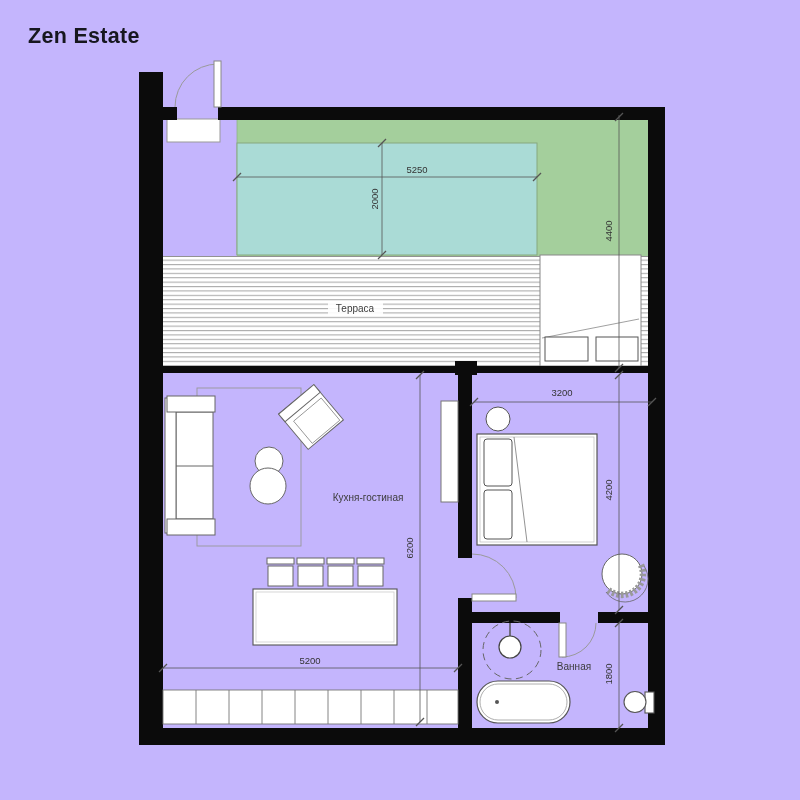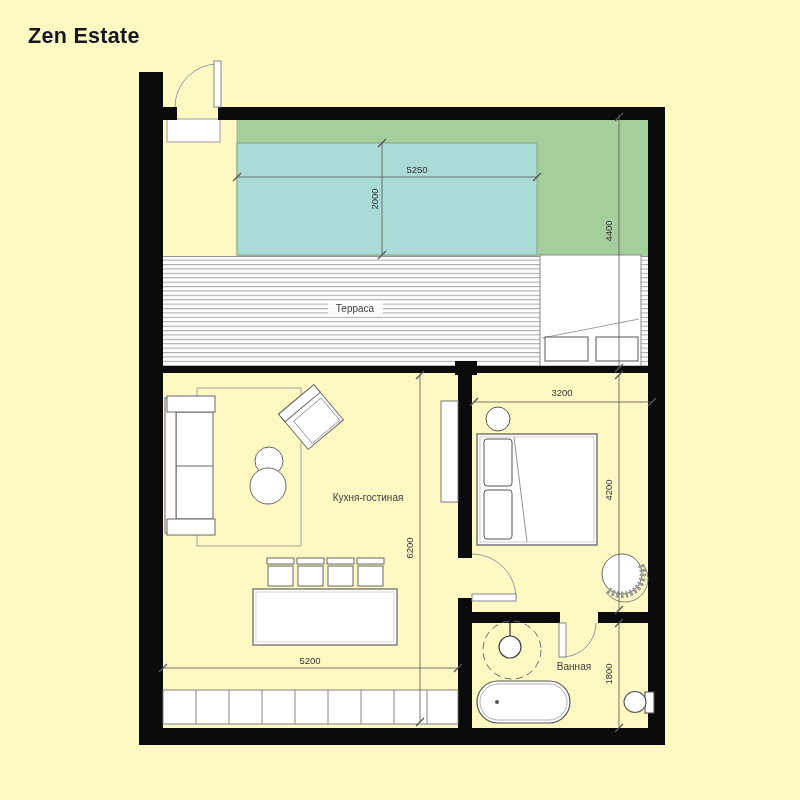--- a/index.html
+++ b/index.html
@@ -1,16 +1,16 @@
 <!DOCTYPE html>
 <html><head>
 <meta charset="utf-8">
 <style>
   html,body{margin:0;padding:0;background:#ffffff;}
-  .page{position:relative;width:800px;height:800px;background:#fef9c3;overflow:hidden;
+  .page{position:relative;width:800px;height:800px;background:#c4b5fd;overflow:hidden;
         font-family:"Liberation Sans",sans-serif;}
   svg{display:block}
   .dim-text{font-size:9.5px;fill:#333;}
   .room-label{font-size:10px;fill:#3c3c3c;}
   .title{font-size:21.5px;font-weight:600;fill:#17171f;letter-spacing:.3px;}
 </style>
 </head>
 <body>
 
 <div class="page">

